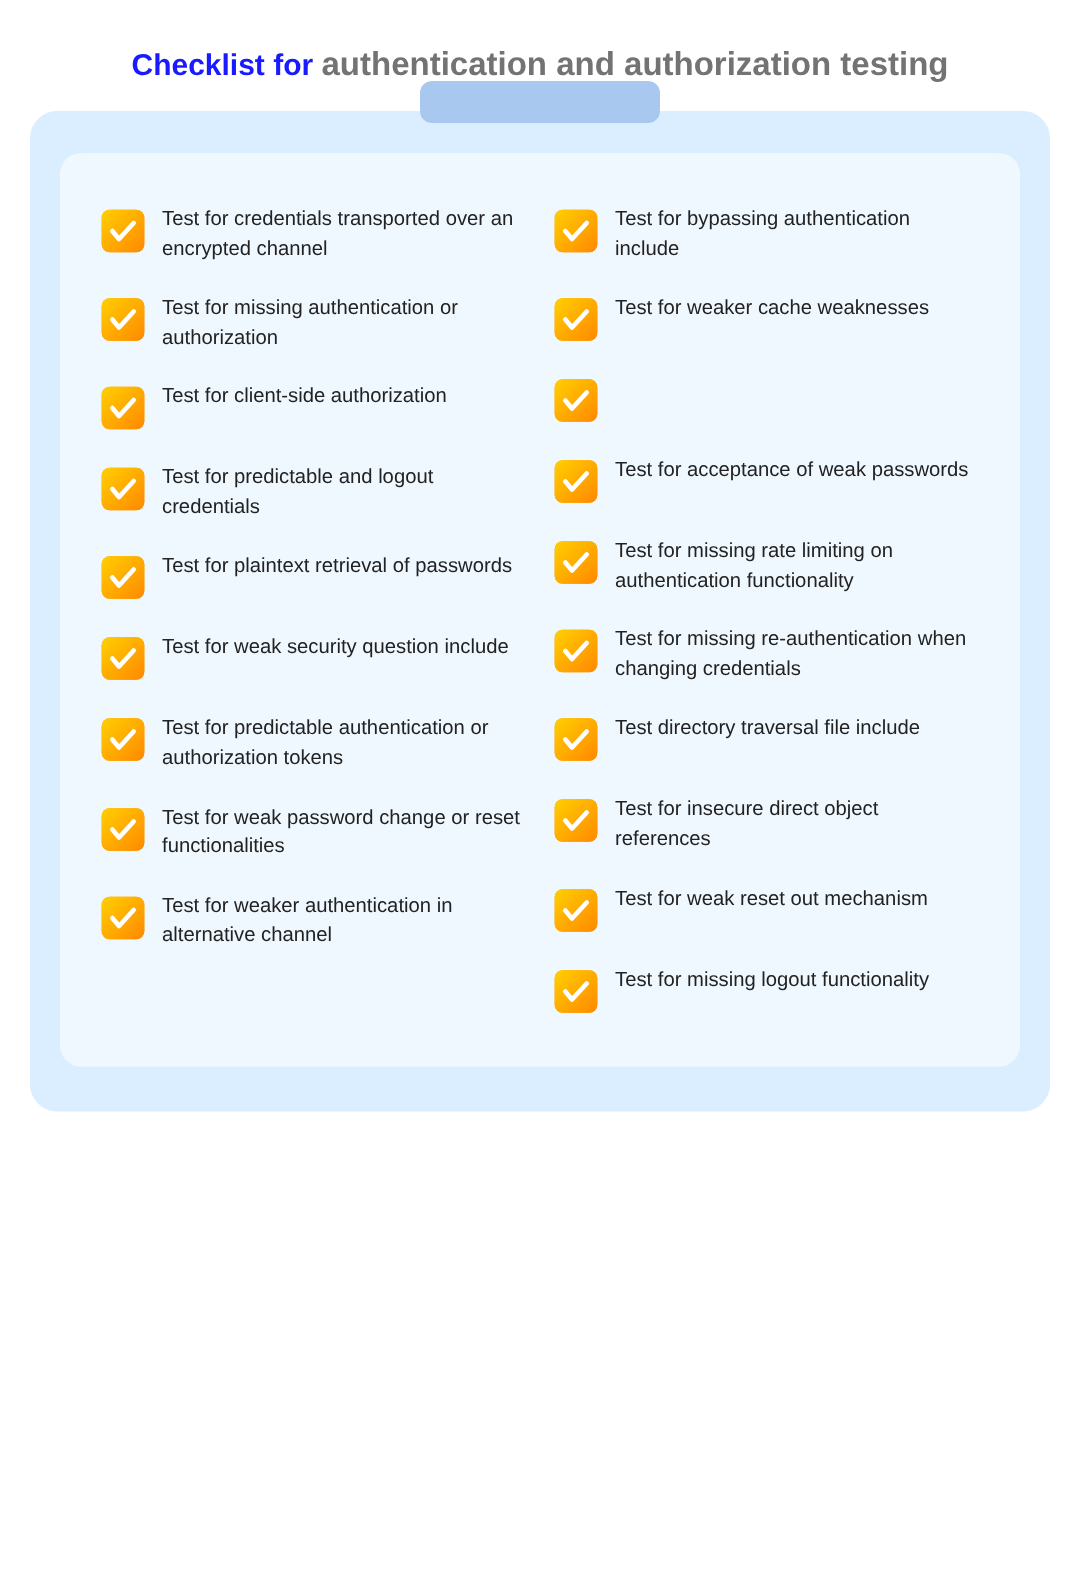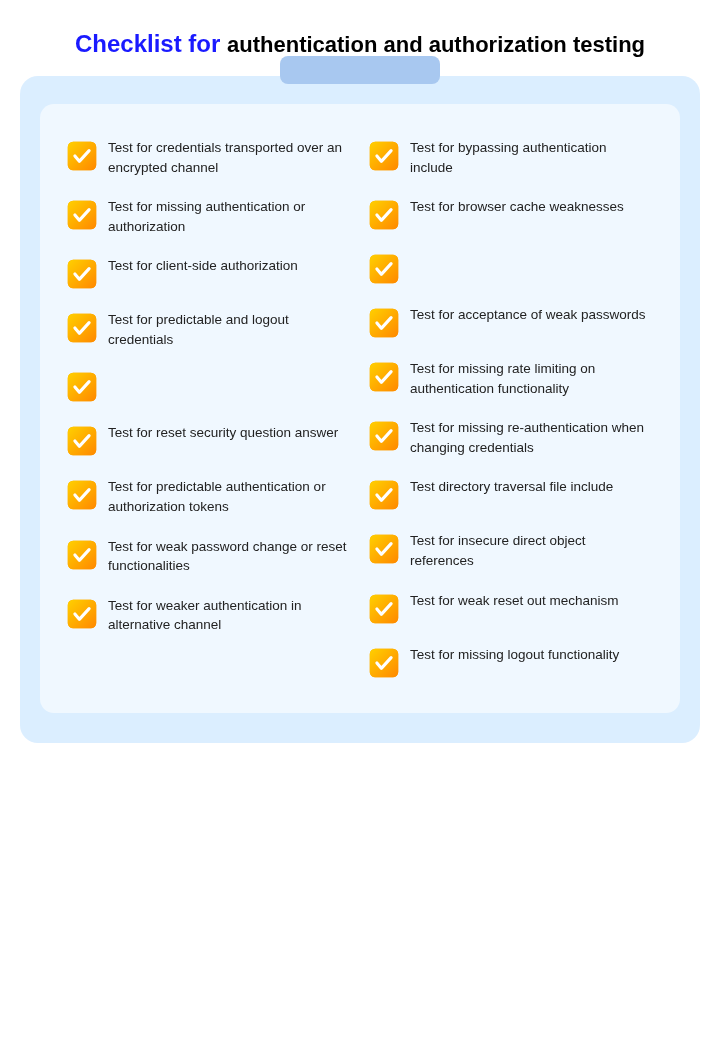--- a/index.html
+++ b/index.html
@@ -19,29 +19,29 @@
       background: #ffffff;
     }
 
     .title-section {
       text-align: center;
       margin-bottom: 18px;
       padding-top: 10px;
     }
 
     .title-static {
-      font-size: 24px;
+      font-size: 20px;
       font-weight: 900;
       color: #1a1aff;
     }
 
     .title-highlight {
       font-size: 22px;
       font-weight: 900;
-      color: #000000;
+      color: #737373;
     }
 
     .checklist-container {
       background: #dbeeff;
       border-radius: 18px;
       padding: 30px 20px 30px 20px;
       position: relative;
     }
 
     .top-bar {
@@ -171,34 +171,35 @@
       <rect x="2" y="2" width="32" height="32" rx="6" fill="#FFA500"></rect>
       <rect x="2" y="2" width="32" height="32" rx="6" fill="url(#grad1)"></rect>
       <path d="M10 18 L15 24 L26 12" stroke="white" stroke-width="3.5" stroke-linecap="round" stroke-linejoin="round"></path>
       <defs>
         <linearGradient id="grad1" x1="2" y1="2" x2="34" y2="34" gradientUnits="userSpaceOnUse">
           <stop offset="0%" stop-color="#FFD000"></stop>
           <stop offset="100%" stop-color="#FF8800"></stop>
         </linearGradient>
       </defs>
     </svg></div>
-    </div>
-          <div class="checklist-item">
-      <div class="check-icon"><svg viewBox="0 0 36 36" fill="none" xmlns="http://www.w3.org/2000/svg">
-      <rect x="2" y="2" width="32" height="32" rx="6" fill="#FFA500"></rect>
-      <rect x="2" y="2" width="32" height="32" rx="6" fill="url(#grad1)"></rect>
-      <path d="M10 18 L15 24 L26 12" stroke="white" stroke-width="3.5" stroke-linecap="round" stroke-linejoin="round"></path>
-      <defs>
-        <linearGradient id="grad1" x1="2" y1="2" x2="34" y2="34" gradientUnits="userSpaceOnUse">
-          <stop offset="0%" stop-color="#FFD000"></stop>
-          <stop offset="100%" stop-color="#FF8800"></stop>
-        </linearGradient>
-      </defs>
-    </svg></div>
-      <span class="item-text">Test for reset security question answer</span>
+      <span class="item-text">Test for plaintext retrieval of passwords</span>
+    </div>
+          <div class="checklist-item">
+      <div class="check-icon"><svg viewBox="0 0 36 36" fill="none" xmlns="http://www.w3.org/2000/svg">
+      <rect x="2" y="2" width="32" height="32" rx="6" fill="#FFA500"></rect>
+      <rect x="2" y="2" width="32" height="32" rx="6" fill="url(#grad1)"></rect>
+      <path d="M10 18 L15 24 L26 12" stroke="white" stroke-width="3.5" stroke-linecap="round" stroke-linejoin="round"></path>
+      <defs>
+        <linearGradient id="grad1" x1="2" y1="2" x2="34" y2="34" gradientUnits="userSpaceOnUse">
+          <stop offset="0%" stop-color="#FFD000"></stop>
+          <stop offset="100%" stop-color="#FF8800"></stop>
+        </linearGradient>
+      </defs>
+    </svg></div>
+      <span class="item-text">Test for weak security question include</span>
     </div>
           <div class="checklist-item">
       <div class="check-icon"><svg viewBox="0 0 36 36" fill="none" xmlns="http://www.w3.org/2000/svg">
       <rect x="2" y="2" width="32" height="32" rx="6" fill="#FFA500"></rect>
       <rect x="2" y="2" width="32" height="32" rx="6" fill="url(#grad1)"></rect>
       <path d="M10 18 L15 24 L26 12" stroke="white" stroke-width="3.5" stroke-linecap="round" stroke-linejoin="round"></path>
       <defs>
         <linearGradient id="grad1" x1="2" y1="2" x2="34" y2="34" gradientUnits="userSpaceOnUse">
           <stop offset="0%" stop-color="#FFD000"></stop>
           <stop offset="100%" stop-color="#FF8800"></stop>
@@ -256,21 +257,21 @@
       <rect x="2" y="2" width="32" height="32" rx="6" fill="#FFA500"></rect>
       <rect x="2" y="2" width="32" height="32" rx="6" fill="url(#grad1)"></rect>
       <path d="M10 18 L15 24 L26 12" stroke="white" stroke-width="3.5" stroke-linecap="round" stroke-linejoin="round"></path>
       <defs>
         <linearGradient id="grad1" x1="2" y1="2" x2="34" y2="34" gradientUnits="userSpaceOnUse">
           <stop offset="0%" stop-color="#FFD000"></stop>
           <stop offset="100%" stop-color="#FF8800"></stop>
         </linearGradient>
       </defs>
     </svg></div>
-      <span class="item-text">Test for browser cache weaknesses</span>
+      <span class="item-text">Test for weaker cache weaknesses</span>
     </div>
           <div class="checklist-item">
       <div class="check-icon"><svg viewBox="0 0 36 36" fill="none" xmlns="http://www.w3.org/2000/svg">
       <rect x="2" y="2" width="32" height="32" rx="6" fill="#FFA500"></rect>
       <rect x="2" y="2" width="32" height="32" rx="6" fill="url(#grad1)"></rect>
       <path d="M10 18 L15 24 L26 12" stroke="white" stroke-width="3.5" stroke-linecap="round" stroke-linejoin="round"></path>
       <defs>
         <linearGradient id="grad1" x1="2" y1="2" x2="34" y2="34" gradientUnits="userSpaceOnUse">
           <stop offset="0%" stop-color="#FFD000"></stop>
           <stop offset="100%" stop-color="#FF8800"></stop>

